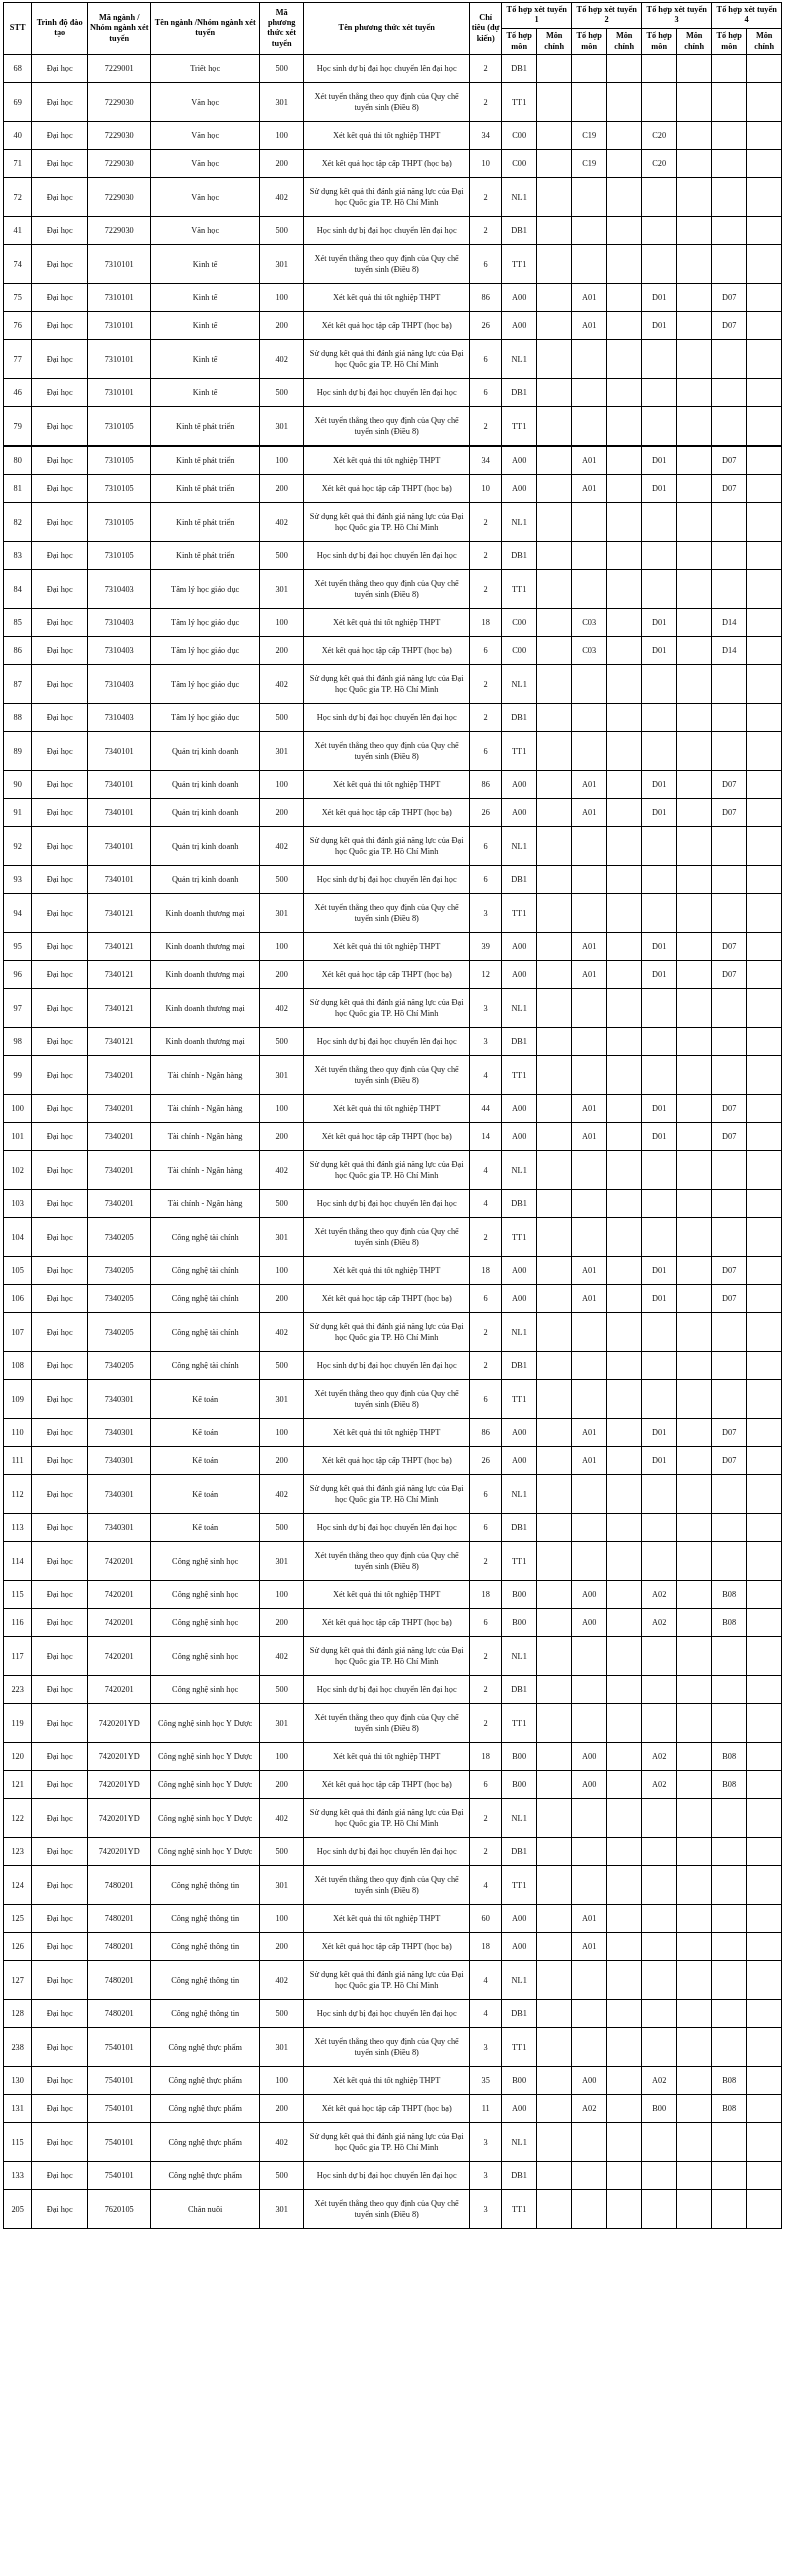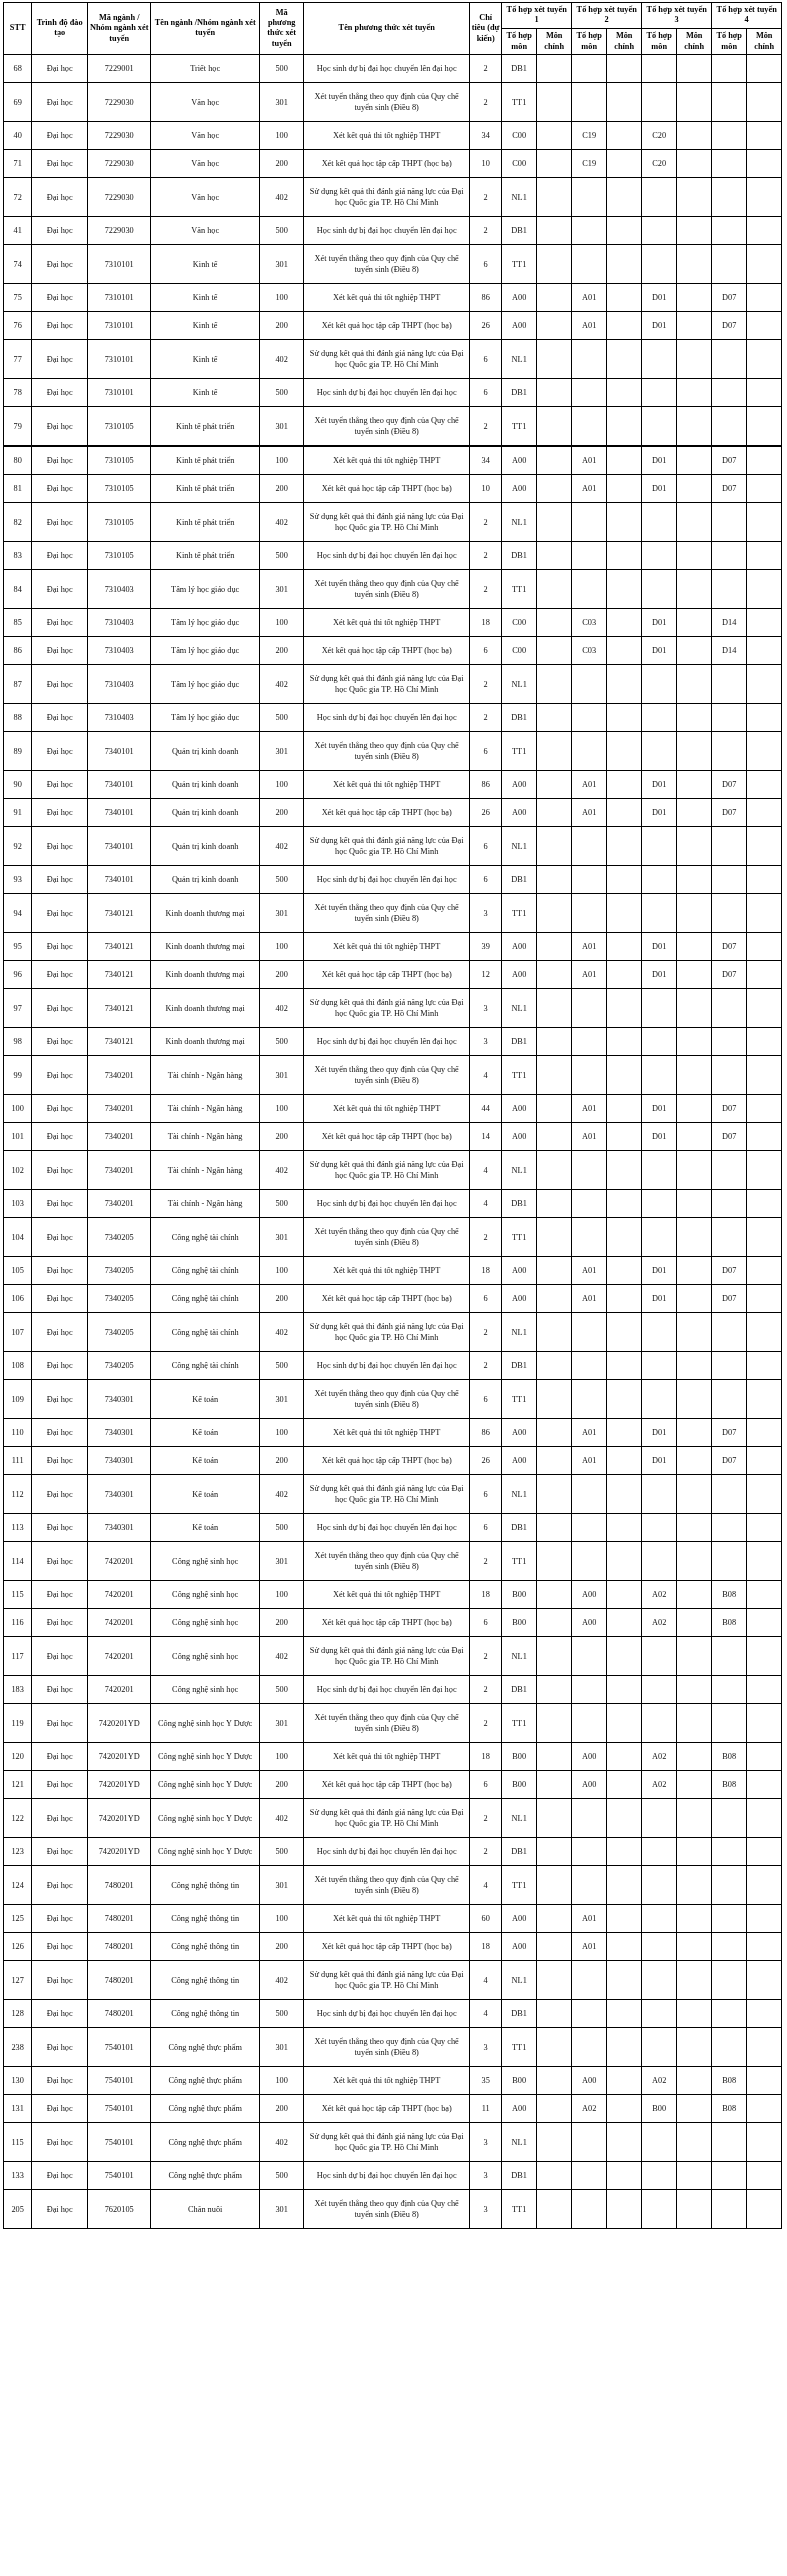--- a/index.html
+++ b/index.html
@@ -281,21 +281,21 @@
           <td class="c-combo t-code">NL1</td>
           <td class="c-main"></td>
           <td class="c-combo t-code"></td>
           <td class="c-main"></td>
           <td class="c-combo t-code"></td>
           <td class="c-main"></td>
           <td class="c-combo t-code"></td>
           <td class="c-main"></td>
         </tr>
         <tr>
-          <td class="c-stt t-code">78</td>
+          <td class="c-stt t-code">46</td>
           <td class="c-level">Đại học</td>
           <td class="c-mcode t-code">7310101</td>
           <td class="c-mname">Kinh tế</td>
           <td class="c-pcode t-code">500</td>
           <td class="c-pname">Học sinh dự bị đại học chuyển lên đại học</td>
           <td class="c-quota t-code">6</td>
           <td class="c-combo t-code">DB1</td>
           <td class="c-main"></td>
           <td class="c-combo t-code"></td>
           <td class="c-main"></td>
@@ -961,21 +961,21 @@
           <td class="c-combo t-code">NL1</td>
           <td class="c-main"></td>
           <td class="c-combo t-code"></td>
           <td class="c-main"></td>
           <td class="c-combo t-code"></td>
           <td class="c-main"></td>
           <td class="c-combo t-code"></td>
           <td class="c-main"></td>
         </tr>
         <tr>
-          <td class="c-stt t-code">183</td>
+          <td class="c-stt t-code">223</td>
           <td class="c-level">Đại học</td>
           <td class="c-mcode t-code">7420201</td>
           <td class="c-mname">Công nghệ sinh học</td>
           <td class="c-pcode t-code">500</td>
           <td class="c-pname">Học sinh dự bị đại học chuyển lên đại học</td>
           <td class="c-quota t-code">2</td>
           <td class="c-combo t-code">DB1</td>
           <td class="c-main"></td>
           <td class="c-combo t-code"></td>
           <td class="c-main"></td>

